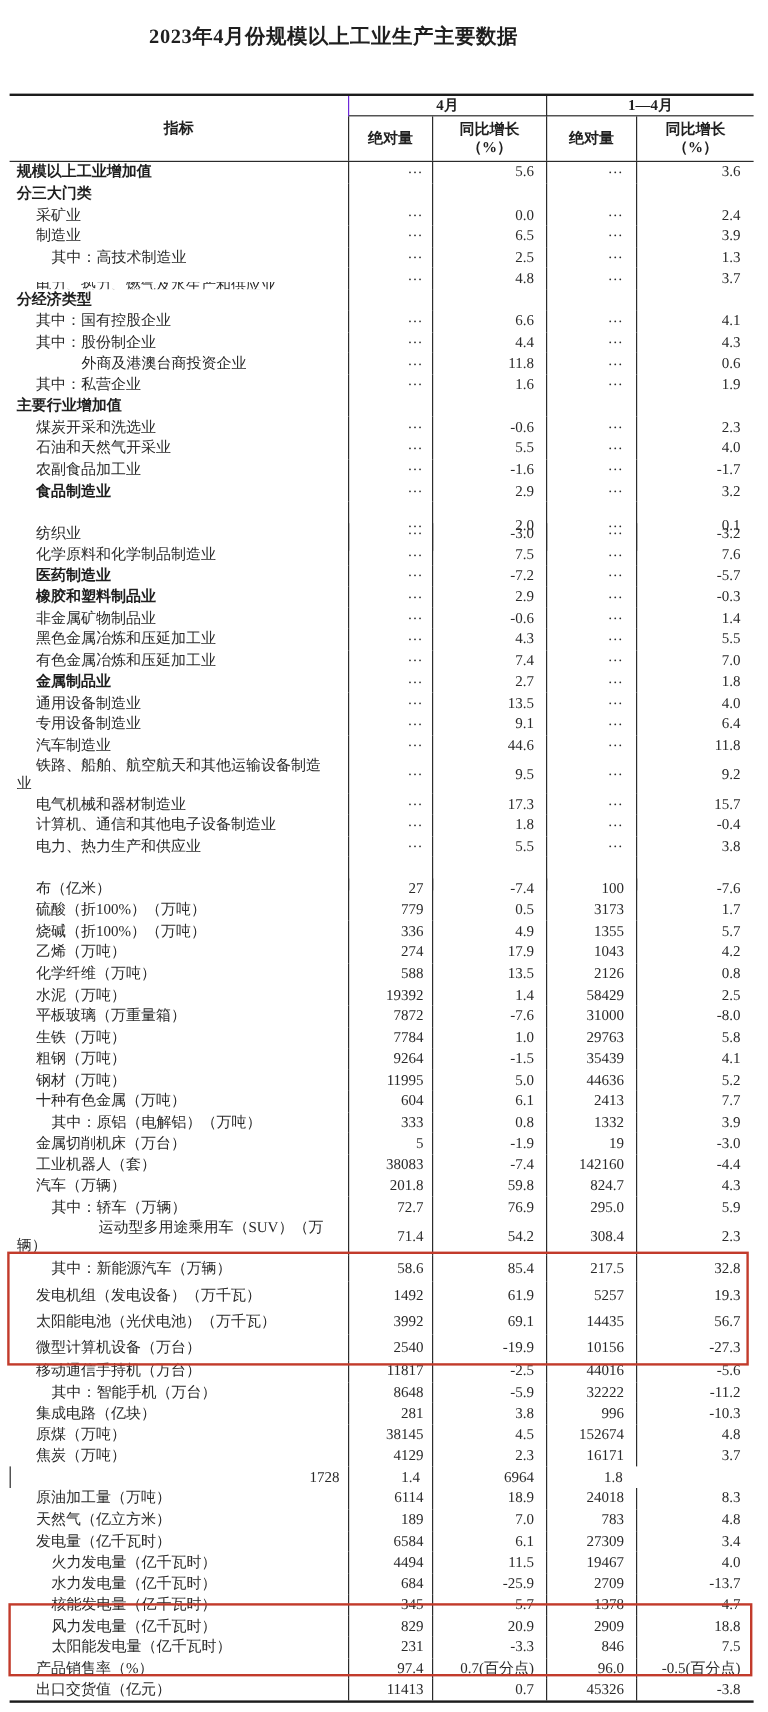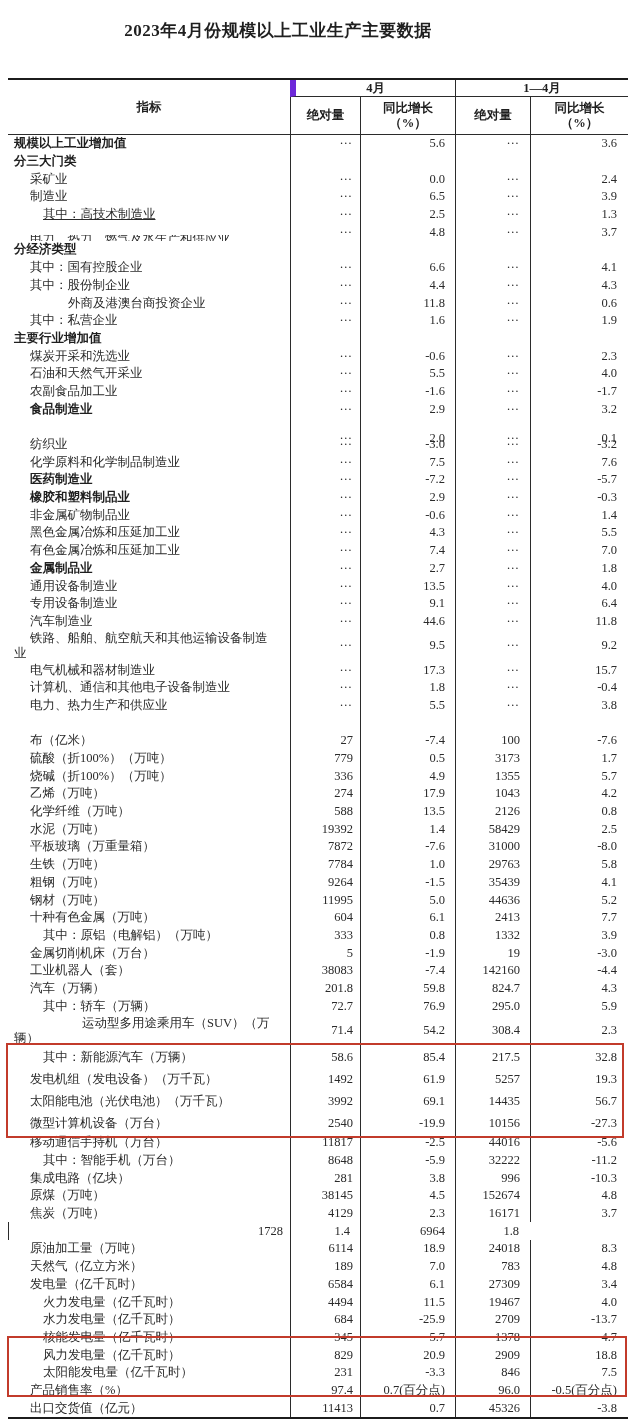--- a/index.html
+++ b/index.html
@@ -19,21 +19,21 @@
     display:grid;
     grid-template-columns:282px 70px 95px 75px 98px;
     grid-template-rows:17px 37px;
     border-bottom:1px solid #2b2b2b;
   }
   .th{
     display:flex;align-items:center;justify-content:center;
     font-weight:bold;font-size:12.5px;color:#1f1f1f;
   }
   .th-indicator{grid-row:1/3;grid-column:1;}
-  .th-apr{grid-column:2/4;grid-row:1;border-left:6px solid #6d28d9;border-bottom:1px solid #2b2b2b;}
+  .th-apr{grid-column:2/4;grid-row:1;border-left:1px solid #6d28d9;border-bottom:1px solid #2b2b2b;}
   .th-cum{grid-column:4/6;grid-row:1;border-left:1px solid #2b2b2b;border-bottom:1px solid #2b2b2b;}
   .th-sub{grid-row:2;border-left:1px solid #2b2b2b;white-space:pre-line;text-align:center;line-height:15px;}
   .tbody{border-bottom:2.5px solid #1c1c1c;}
   .row{display:grid;grid-template-columns:282px 70px 95px 75px 98px;}
   .h-s{height:17.7px;}
   .h-t{height:22px;}
   .h-w{height:31px;}
   .cell{display:flex;align-items:center;font-size:12.5px;overflow:hidden;}
   .c-label{justify-content:flex-start;color:#2a2a2a;}
   .bold .c-label{font-weight:bold;color:#1f1f1f;}
@@ -120,21 +120,21 @@
             <span>6.5</span>
           </div>
     <div class="cell val c4 dots">
             <span>…</span>
           </div>
     <div class="cell val c5">
             <span>3.9</span>
           </div>
   </div>
         <div class="row h-s">
-    <div class="cell c-label" style="padding-left: 35px; text-decoration: underline;">其中：高技术制造业</div>
+    <div class="cell c-label" style="padding-left: 35px;">其中：高技术制造业</div>
     <div class="cell val c2 dots">
             <span>…</span>
           </div>
     <div class="cell val c3">
             <span>2.5</span>
           </div>
     <div class="cell val c4 dots">
             <span>…</span>
           </div>
     <div class="cell val c5">

